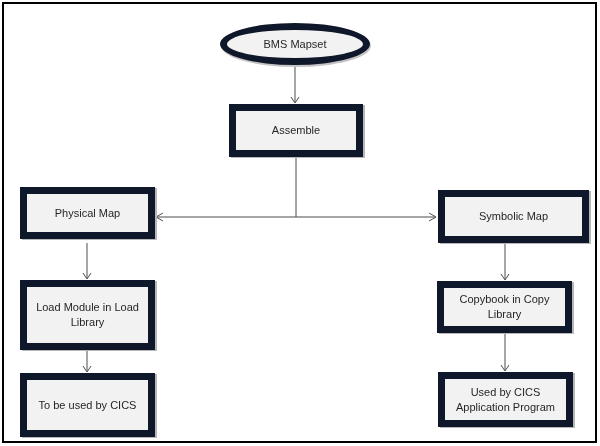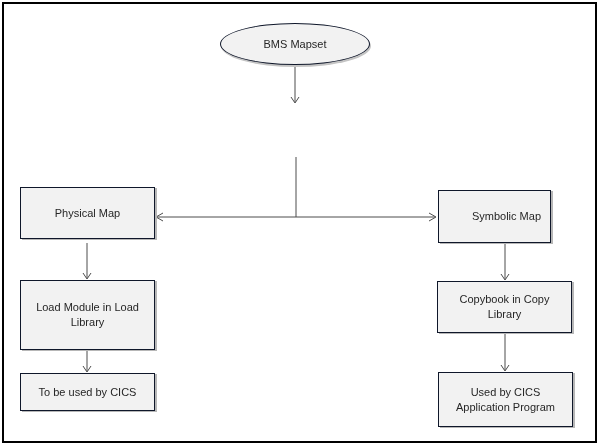--- a/index.html
+++ b/index.html
@@ -19,42 +19,42 @@
   }
   .connectors {
     position: absolute;
     left: 0; top: 0;
     width: 600px; height: 446px;
   }
   .node {
     position: absolute;
     box-sizing: border-box;
     background: #f2f2f2;
-    border: 1px solid #0f172a;
+    border: 7px solid #0f172a;
     box-shadow: 2px 1px 0 #b7b7b7;
     display: flex;
     align-items: center;
     justify-content: center;
     text-align: center;
     font-size: 11px;
     line-height: 1.35;
     color: #262626;
     padding: 2px 9px;
   }
   .node.ellipse {
     border-radius: 50%;
     box-shadow: 1px 2px 0 #c4c4c4;
   }
   .n-bms      { left: 220px; top: 23px;  width: 150px; height: 42px; }
   .n-assemble { left: 229px; top: 104px; width: 134px; height: 53px; }
   .n-physical { left: 20px;  top: 187px; width: 135px; height: 52px; }
-  .n-symbolic { left: 438px; top: 190px; width: 113px; height: 53px; justify-content: flex-end; }
+  .n-symbolic { left: 438px; top: 190px; width: 151px; height: 53px; }
   .n-loadmod  { left: 20px;  top: 280px; width: 135px; height: 70px; }
   .n-copybook { left: 437px; top: 281px; width: 135px; height: 52px; }
-  .n-tobeused { left: 20px;  top: 373px; width: 135px; height: 38px; }
+  .n-tobeused { left: 20px;  top: 373px; width: 135px; height: 64px; }
   .n-usedby   { left: 438px; top: 372px; width: 135px; height: 55px; }
 </style>
 </head>
 <body>
 
 <div class="canvas">
 
   <svg class="connectors" viewBox="0 0 600 446" xmlns="http://www.w3.org/2000/svg">
     <g fill="none" stroke-width="1" stroke="#4d4d4d">
 
@@ -78,20 +78,23 @@
 
       <path d="M505 333 L505 370"></path>
       <path d="M501 365 L505 371 L509 365"></path>
     </g>
   </svg>
 
   <div class="node ellipse n-bms">
     <span>BMS Mapset</span>
   </div>
 
+  <div class="node n-assemble">
+    <span>Assemble</span>
+  </div>
 
   <div class="node n-physical">
     <span>Physical Map</span>
   </div>
 
   <div class="node n-symbolic">
     <span>Symbolic Map</span>
   </div>
 
   <div class="node n-loadmod">

